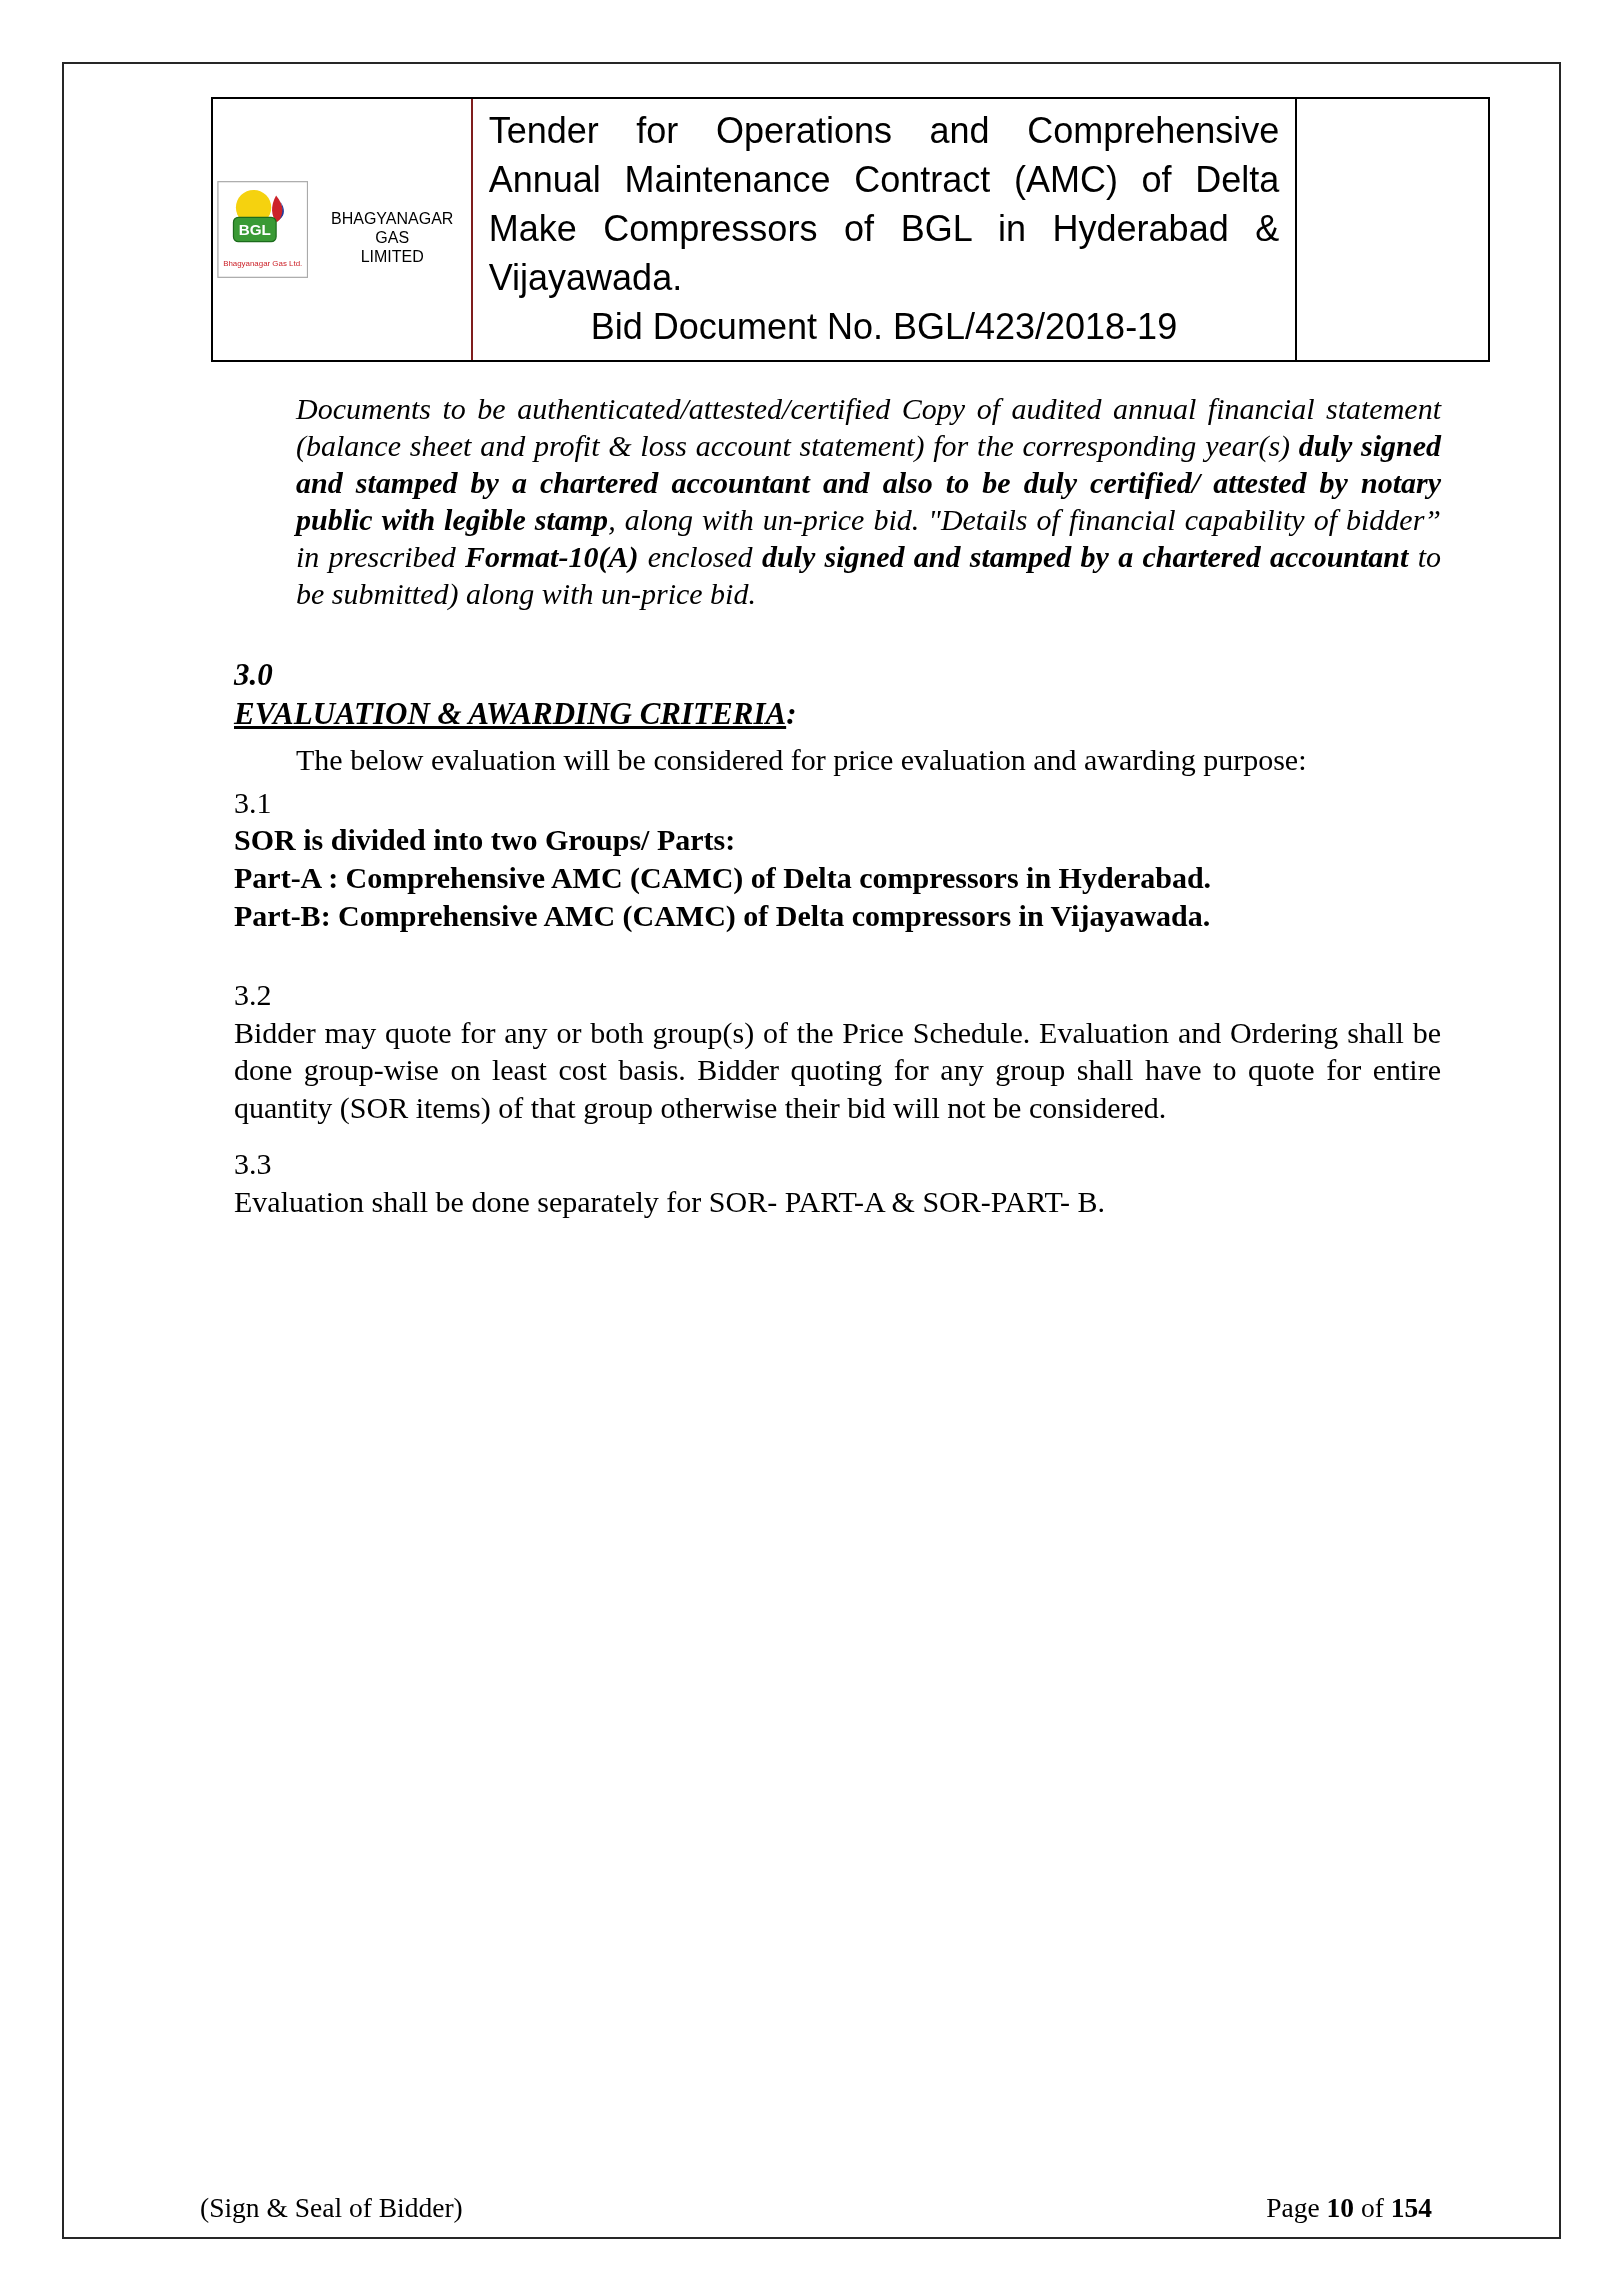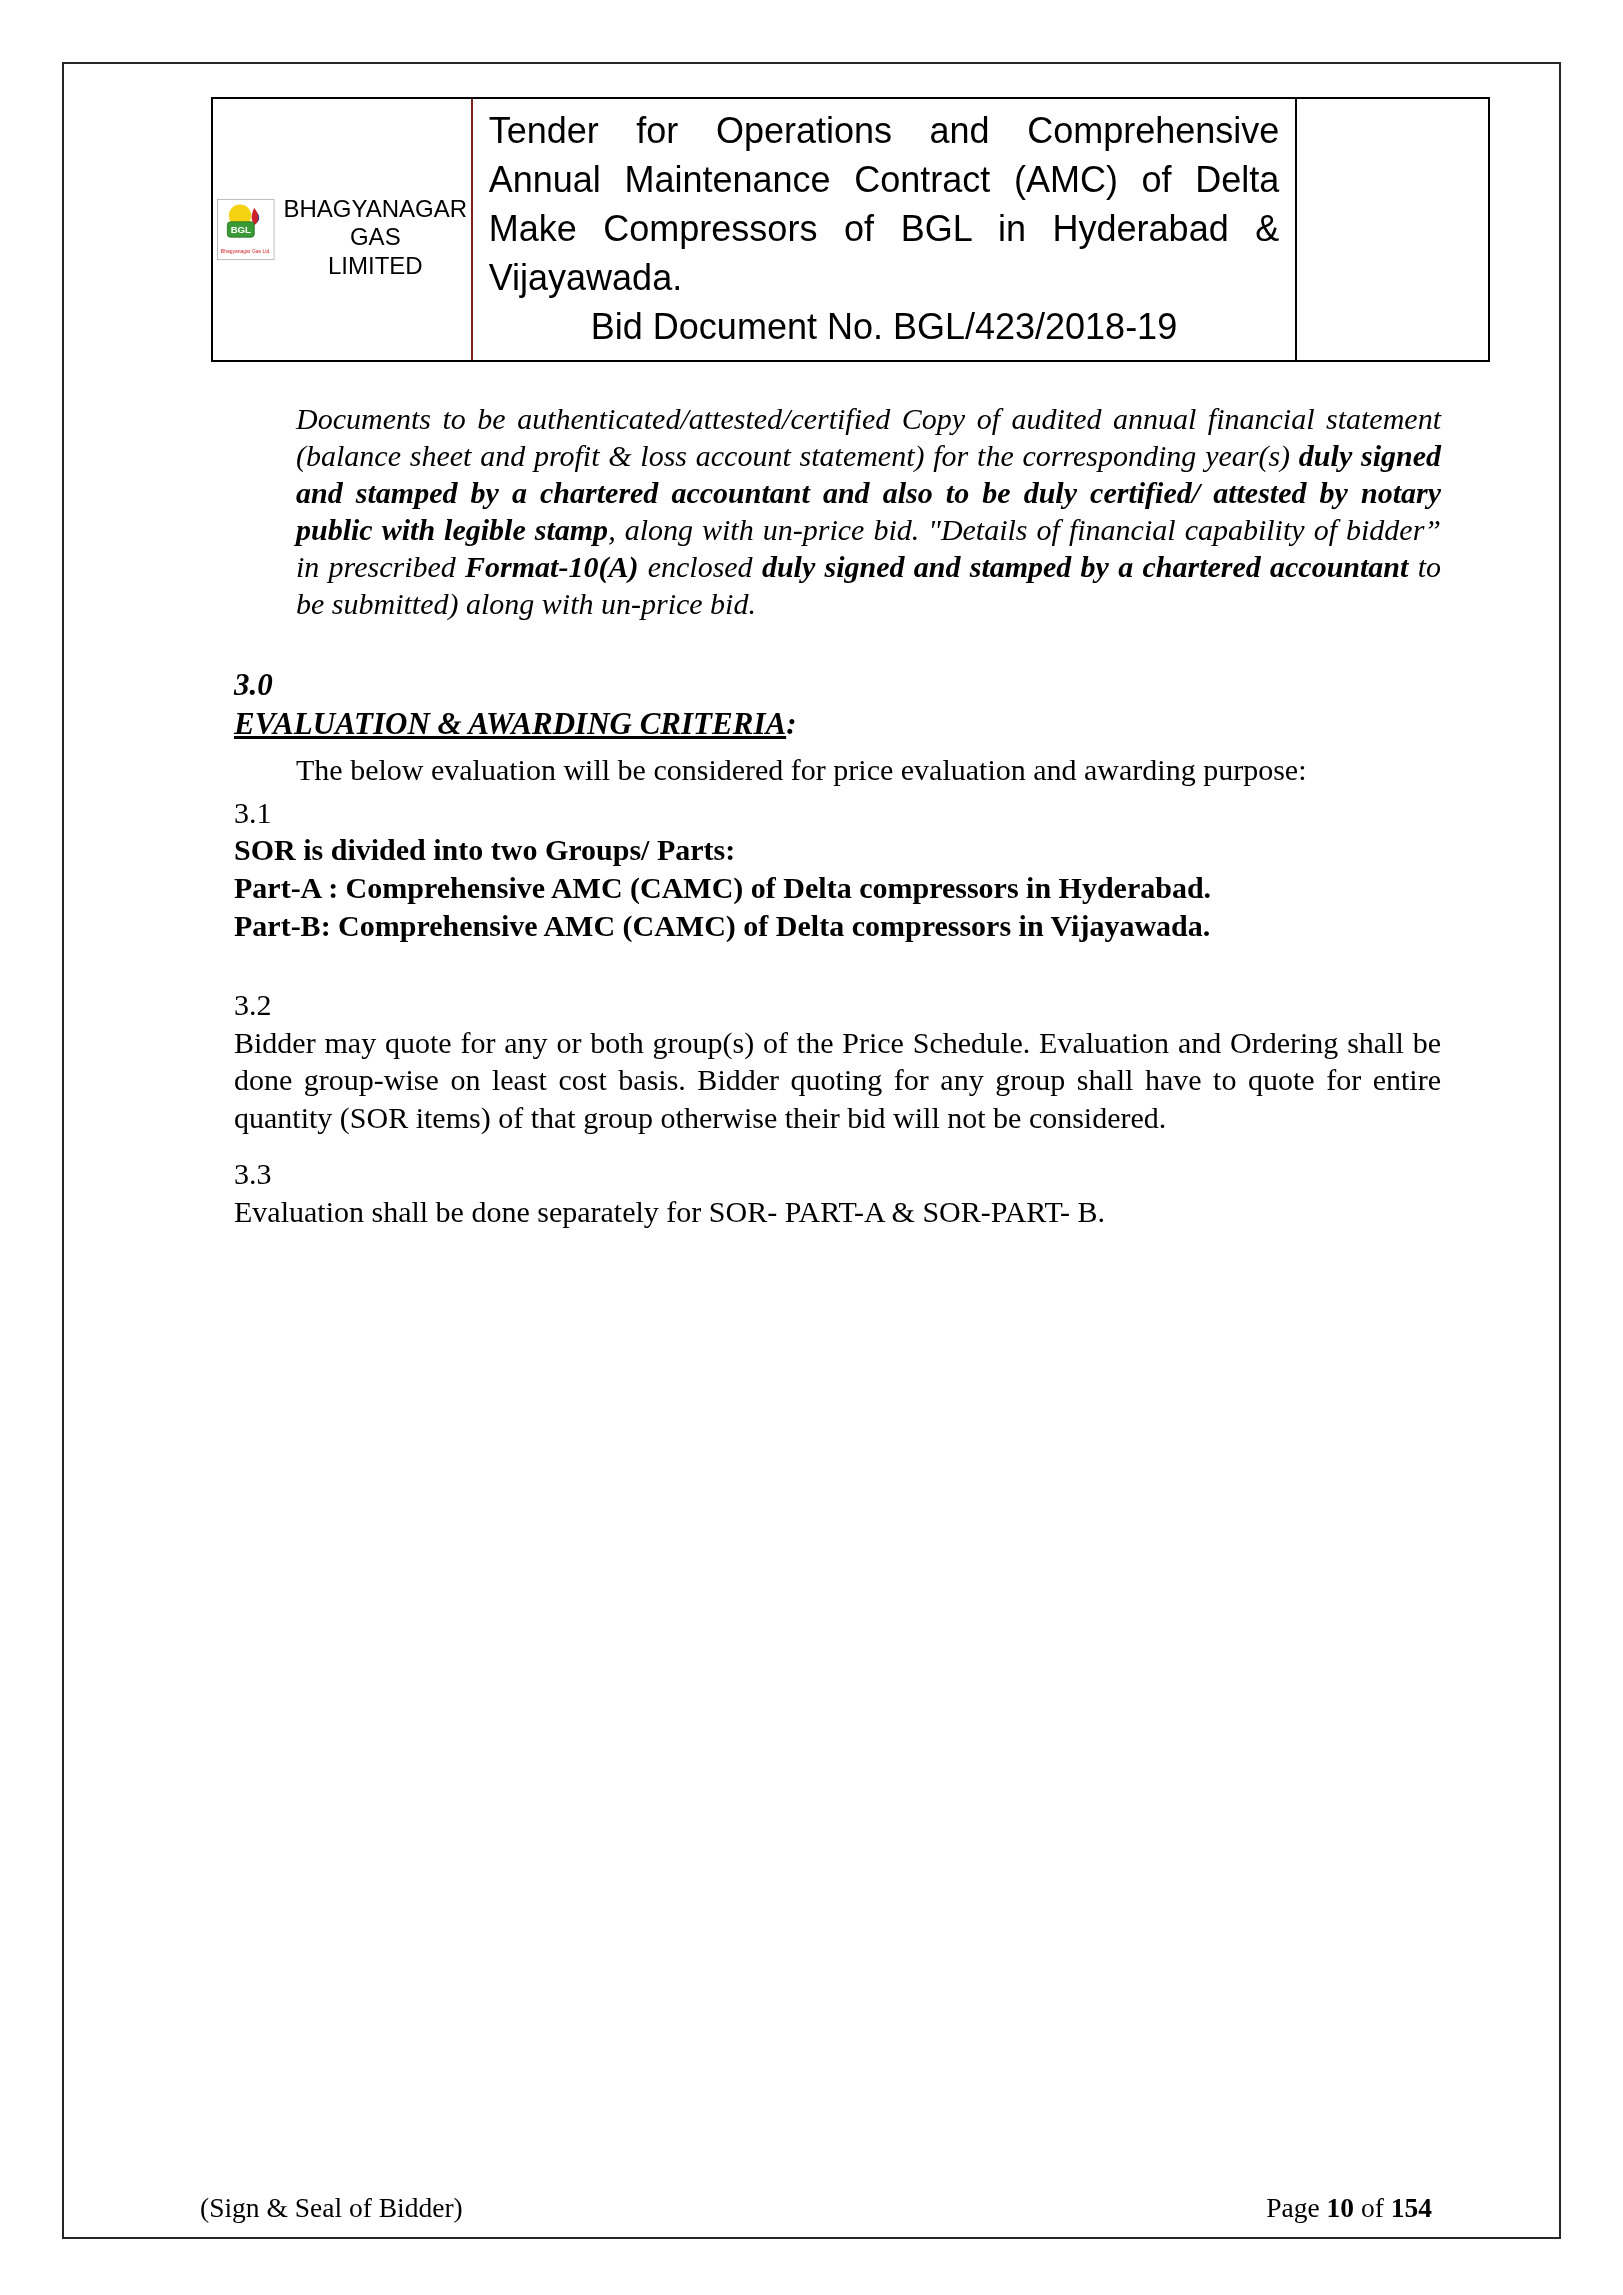--- a/index.html
+++ b/index.html
@@ -16,37 +16,37 @@
   .header-table {
     position:relative; margin:97px 0 0 211px; width:1279px;
     display:flex; border:2px solid #000; background:#fff;
   }
   .logo-cell {
     width:258px; display:flex; flex-direction:row; align-items:center;
     justify-content:center; padding:7.9px 3.9px;gap:9px;
   }
   .company {
     margin-top:17px; text-align:center;
-    font-family:"Liberation Sans", sans-serif; font-size:24px; line-height:1.2;
+    font-family:"Liberation Sans", sans-serif; font-size:16px; line-height:1.2;
   }
   .title-cell {
     width:826px; border-left:2px solid #7f1d1d; border-right:2px solid #000;
     padding:7.9px 15.7px; font-family:"Liberation Sans", sans-serif;
     font-size:36px; line-height:1.36;
   }
   .tender-title { text-align:justify; }
   .bid-no { text-align:center; }
   .volume-cell {
     width:195px; display:flex; flex-direction:column; align-items:center;
     justify-content:center; text-align:center;
     font-family:"Liberation Sans", sans-serif; font-size:25px; line-height:1.3;
   }
   
   .para1 {
-    margin:38px 182px 0 296px; font-style:italic; font-size:30px;
+    margin:28px 182px 0 296px; font-style:italic; font-size:30px;
     line-height:1.24; text-align:justify;
   }
   .b  { font-weight:bold; }
   .bi { font-weight:bold; font-style:italic; }
   .u  { text-decoration:underline; }
   .sec { display:flex; margin-left:234px; margin-right:182px; font-size:30px; line-height:1.26;flex-direction:column; }
   .sec .num { width:62px; flex:none; }
   .sec .txt { flex:1; }
   .heading { margin-top:42px; font-size:31px; }
   .intro { margin:7.9px 182px 0 296px; font-size:30px; line-height:1.26; }

